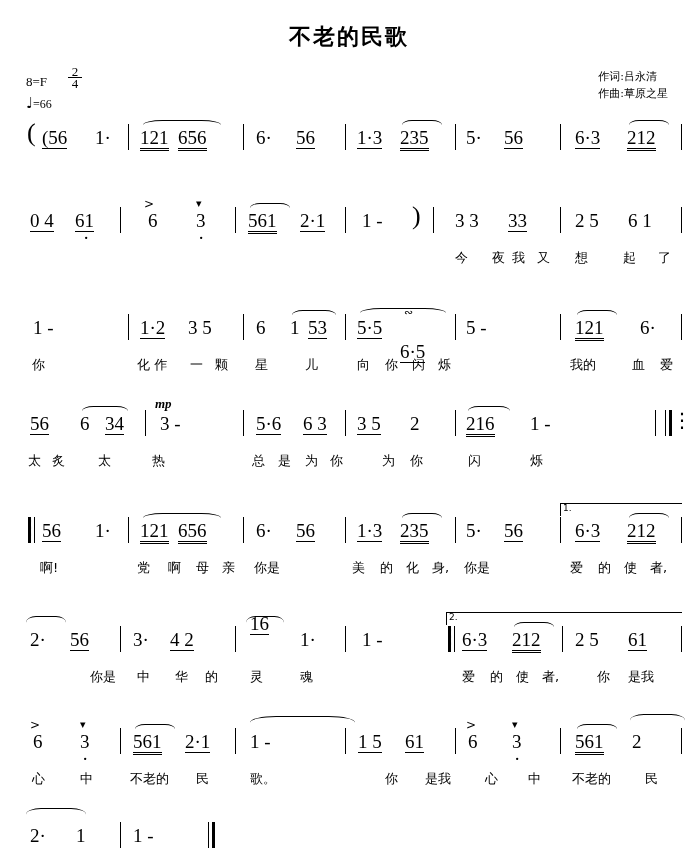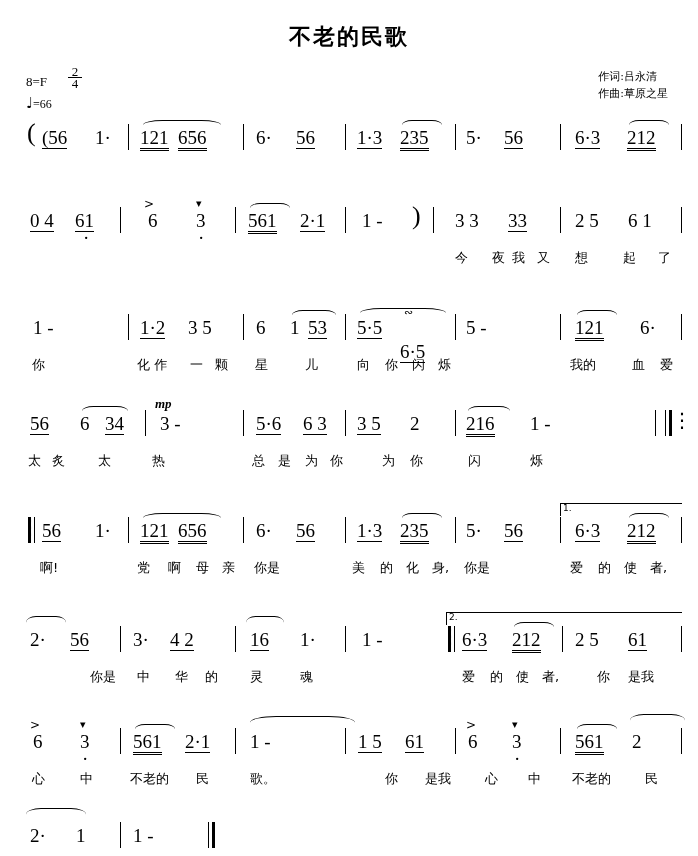--- a/index.html
+++ b/index.html
@@ -391,21 +391,21 @@
   <div class="sys" style="top:612px;">
     <div class="notes">
       <span class="slur big" style="left:26px; top:4px; width:40px;"></span>
       <span class="n" style="left:30px; top:18px;">2·</span>
       <span class="n u1" style="left:70px; top:18px;">56</span>
       <span class="bar" style="left:120px; top:14px;"></span>
       <span class="n" style="left:133px; top:18px;">3·</span>
       <span class="n u1" style="left:170px; top:18px;">4 2</span>
       <span class="bar" style="left:235px; top:14px;"></span>
       <span class="slur big" style="left:246px; top:4px; width:38px;"></span>
-      <span class="n u1" style="left:250px; top:18px;">16</span>
+      <span class="n u1" style="left:250px; top:2px;">16</span>
       <span class="n" style="left:300px; top:18px;">1·</span>
       <span class="bar" style="left:345px; top:14px;"></span>
       <span class="n" style="left:362px; top:18px;">1 -</span>
       <span class="volta" style="left:446px; top:0px; width:235px;">
           <span>2.</span>
         </span>
       <span class="dbar" style="left:448px; top:14px; border-left:3px solid #000; border-right:1px solid #000;"></span>
       <span class="rep" style="left:440px; top:14px;">⋮</span>
       <span class="n u1" style="left:462px; top:18px;">6·3</span>
       <span class="n u2" style="left:512px; top:18px;">212</span>

